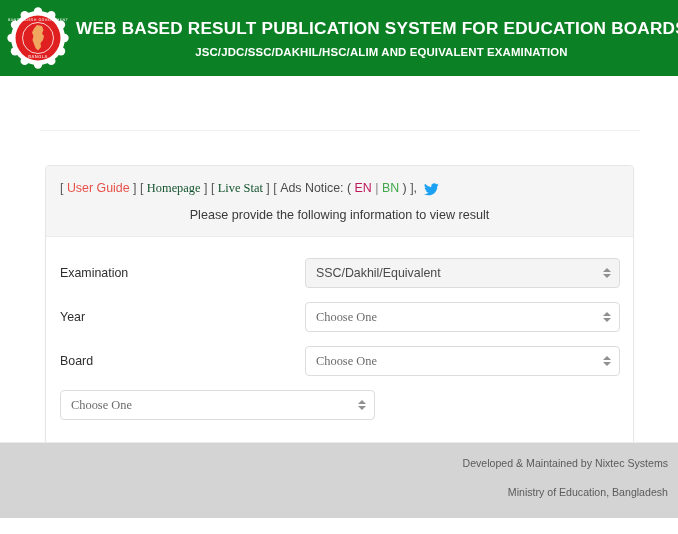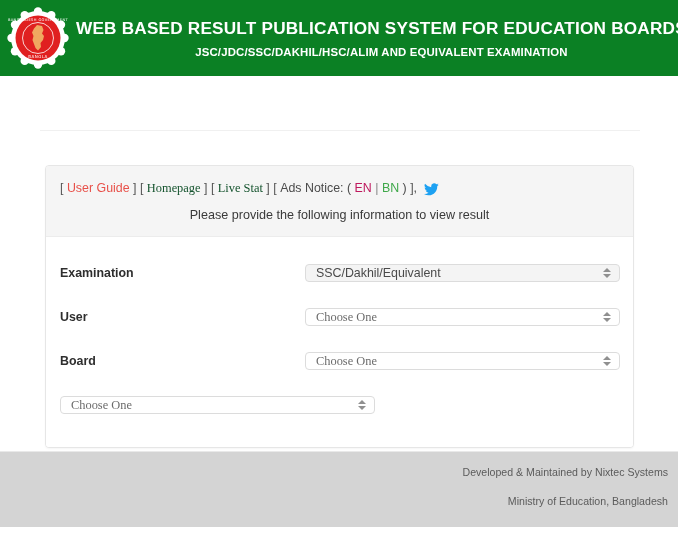--- a/index.html
+++ b/index.html
@@ -134,34 +134,34 @@
   .form-row {
     display: flex;
     align-items: center;
     min-height: 43px;
     margin-bottom: 1px;
   }
   .form-label {
     width: 245px;
     flex: 0 0 245px;
     font-size: 12.4px;
-    font-weight: bold;
+    font-weight: normal;
     color: #2e2e2e;
     padding-left: 0;
   }
   .form-label.required { color: #e8231d; }
 
   .select-wrap {
     position: relative;
     width: 315px;
     flex: 0 0 315px;
   }
   .sel {
     width: 100%;
-    height: 18px;
+    height: 30px;
     border: 1px solid #dcdcdc;
     border-radius: 4px;
     background: #ffffff;
     font-family: "Liberation Sans", sans-serif;
     font-size: 12.4px;
     color: #555555;
     padding: 0 26px 0 10px;
     display: flex;
     align-items: center;
     cursor: pointer;
@@ -193,21 +193,21 @@
     border-left: 4px solid transparent;
     border-right: 4px solid transparent;
   }
   .sel-arrow i.up   { border-bottom: 4.5px solid #909090; }
   .sel-arrow i.down { border-top: 4.5px solid #909090; }
 
   
   .site-footer {
     position: absolute;
     left: 0; right: 0;
-    bottom: 7px;
+    bottom: 16px;
     height: 76px;
     background: #d4d4d4;
     border-top: 1px solid #e9e9e9;
   }
   .footer-inner {
     text-align: right;
     padding: 14px 10px 0 0;
   }
   .footer-line {
     font-size: 10.6px;
@@ -286,21 +286,21 @@
         <div class="select-wrap">
           <div class="sel filled">SSC/Dakhil/Equivalent</div>
           <span class="sel-arrow">
             <i class="up"></i>
               <i class="down"></i>
           </span>
         </div>
       </div>
 
       <div class="form-row">
-        <div class="form-label">User</div>
+        <div class="form-label">Year</div>
         <div class="select-wrap">
           <div class="sel placeholder">Choose One</div>
           <span class="sel-arrow">
             <i class="up"></i>
               <i class="down"></i>
           </span>
         </div>
       </div>
 
       <div class="form-row">

